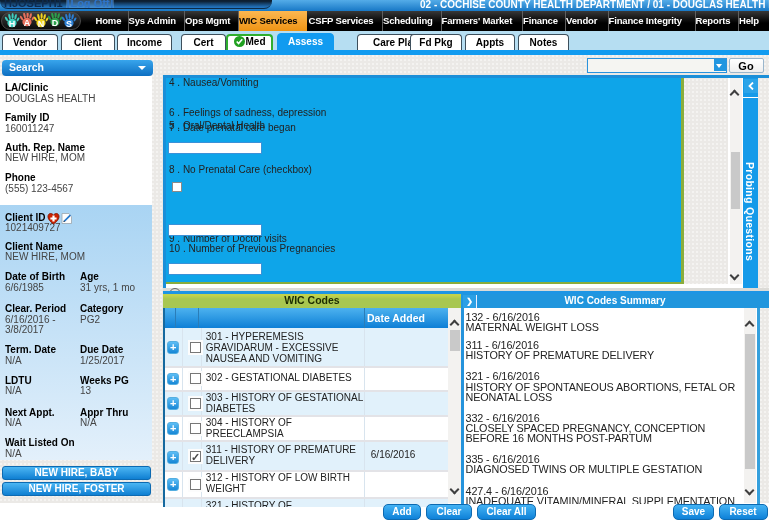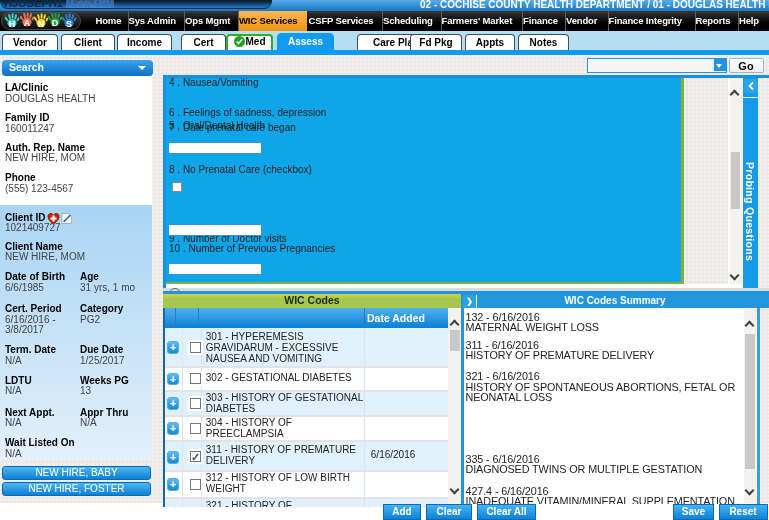--- a/index.html
+++ b/index.html
@@ -54,21 +54,21 @@
   border-left:4px solid transparent; border-right:4px solid transparent; border-top:4px solid #fff; }
 #side-white { position:absolute; left:0px; top:75.5px; width:152px; height:129.5px; background:#fff; }
 #side-blue  { position:absolute; left:0px; top:205px; width:152px; height:255px;
   background:linear-gradient(#a9d4f3,#e3f0fb); }
 .fld { position:absolute; left:5px; font-size:10px; color:#000; line-height:10px; }
 .fld b { display:block; font-weight:bold; color:#000; }
 .fld span { display:block; color:#444; margin-top:0.5px; }
 .fld.r { left:80px; }
 .sbtn { position:absolute; left:2px; width:149px; height:14px;
   background:linear-gradient(#4cb6f3,#0f7fd2); border:1px solid #0d6ab1; border-radius:3px;
-  color:#fff; font-size:10px; font-weight:normal; text-align:center; line-height:12px; }
+  color:#fff; font-size:10px; font-weight:bold; text-align:center; line-height:12px; }
 
 
 #ahlabel { position:absolute; left:420px; top:61px; width:163px; text-align:right;
   font-size:10px; font-weight:bold; color:#000; }
 #ahselect { position:absolute; left:587px; top:58px; width:139.5px; height:14.5px;
   background:#f5f5f2; border:1px solid #2a93dd; }
 #ahselect .btn { position:absolute; right:0; top:0; width:12px; height:12px; background:#2196e0; }
 #ahselect .btn::after { content:""; position:absolute; left:2.5px; top:4.5px; width:0; height:0;
   border-left:3.5px solid transparent; border-right:3.5px solid transparent; border-top:4px solid #fff; }
 #gobtn { position:absolute; left:728.5px; top:57.8px; width:35px; height:15.7px;
@@ -138,21 +138,21 @@
 #wicscroll { position:absolute; left:283px; top:0; width:13px; height:195px; background:#f3f2f0; }
 
 
 #sumpanel { position:absolute; left:461px; top:307.5px; width:298.5px; height:196px; background:#fff;
   border-left:3.5px solid #2493dc; border-right:3px solid #35a0dd; overflow:hidden; }
 .sentry { position:absolute; left:1.5px; width:275px; font-size:10.8px; line-height:10.4px; color:#222; letter-spacing:-0.1px; }
 #sumscroll { position:absolute; left:280.2px; top:0; width:11.8px; height:195px; background:#f3f2f0; }
 
 
 .bbtn { position:absolute; top:503.5px; height:16px; background:linear-gradient(#44b3f4,#0e81d8);
-  border:1px solid #0d6ab1; border-radius:0; color:#fff; font-size:10px; font-weight:bold;
+  border:1px solid #0d6ab1; border-radius:5px; color:#fff; font-size:10px; font-weight:bold;
   text-align:center; line-height:14px; }
 </style>
 </head>
 <body>
 <div id="app">
   <div id="contentbg"></div>
   <div id="whitebottom"></div>
 
   <div id="topstrip">
     <div id="clinic">02 - COCHISE COUNTY HEALTH DEPARTMENT / 01 - DOUGLAS HEALTH DEPARTMENT</div>
@@ -289,21 +289,21 @@
     </div>
   <div class="fld" style="top:272px;">
       <b>Date of Birth</b>
       <span>6/6/1985</span>
     </div>
   <div class="fld r" style="top:272px;">
       <b>Age</b>
       <span>31 yrs, 1 mo</span>
     </div>
   <div class="fld" style="top:304px;">
-      <b>Cert. Period</b>
+      <b>Clear. Period</b>
       <span>6/16/2016 -</span>
       <span style="margin-top:0;">3/8/2017</span>
     </div>
   <div class="fld r" style="top:304px;">
       <b>Category</b>
       <span>PG2</span>
     </div>
   <div class="fld" style="top:345px;">
       <b>Term. Date</b>
       <span>N/A</span>
@@ -448,20 +448,21 @@
       <div class="sb-up" style="left:2.5px; top:13px;"></div>
       <div class="sb-thumb" style="left:2px; top:22.5px; width:10px; height:21px;"></div>
       <div class="sb-dn" style="left:2.5px; top:178px;"></div>
     </div>
   </div>
 
   <div id="sumpanel">
     <div class="sentry" style="top:4.5px;">132 - 6/16/2016<br>MATERNAL WEIGHT LOSS</div>
     <div class="sentry" style="top:32.5px;">311 - 6/16/2016<br>HISTORY OF PREMATURE DELIVERY</div>
     <div class="sentry" style="top:63.8px;">321 - 6/16/2016<br>HISTORY OF SPONTANEOUS ABORTIONS, FETAL OR NEONATAL LOSS</div>
+    <div class="sentry" style="top:105.1px;">332 - 6/16/2016<br>CLOSELY SPACED PREGNANCY, CONCEPTION BEFORE 16 MONTHS POST-PARTUM</div>
     <div class="sentry" style="top:146.5px;">335 - 6/16/2016<br>DIAGNOSED TWINS OR MULTIPLE GESTATION</div>
     <div class="sentry" style="top:178.5px;">427.4 - 6/16/2016<br>INADEQUATE VITAMIN/MINERAL SUPPLEMENTATION</div>
     <div id="sumscroll">
       <div class="sb-up" style="left:1.4px; top:14px;"></div>
       <div class="sb-thumb" style="left:0.8px; top:26.5px; width:10px; height:135px;"></div>
       <div class="sb-dn" style="left:1.4px; top:179px;"></div>
     </div>
   </div>
 
   <div class="bbtn" style="left:383px; width:38px;">Add</div>

